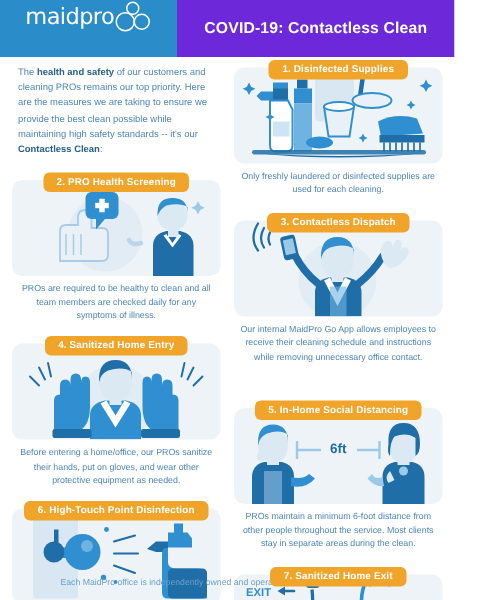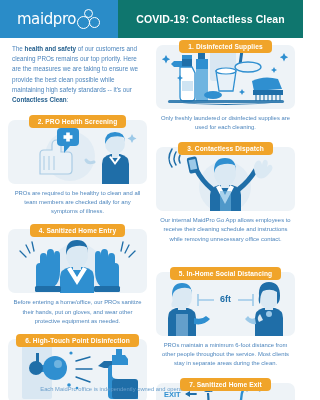--- a/index.html
+++ b/index.html
@@ -7,35 +7,35 @@
     width:303px;height:400px;overflow:hidden;
     background:#ffffff;
     font-family:"Liberation Sans", sans-serif;
     -webkit-font-smoothing:antialiased;
   }
   .page{position:relative;width:303px;height:400px;}
 
   
   .header{display:flex;height:38px;width:100%;}
   .header-left{
-    width:118px;background:#2a8cc8;display:flex;align-items:center;
+    width:118px;background:#2a8cc8;display:flex;align-items:flex-start;
     justify-content:center;
   }
   .logo-wrap{display:flex;align-items:center;position:relative;}
   .logo-text{
     color:#ffffff;font-size:15px;letter-spacing:-0.4px;font-weight:400;
     font-family:"DejaVu Sans", sans-serif;
   }
   .logo-bubbles{position:relative;width:24px;height:22px;margin-left:1px;}
   .bub{position:absolute;border:1.6px solid #ffffff;border-radius:50%;}
   .bub.b1{width:11px;height:11px;left:0px;top:8px;background:#2a8cc8;}
   .bub.b2{width:7px;height:7px;left:7px;top:1px;}
   .bub.b3{width:9px;height:9px;left:12px;top:9px;}
   .header-right{
-    flex:1;background:#0f766e;display:flex;align-items:center;
+    flex:1;background:#6d28d9;display:flex;align-items:center;
     justify-content:center;
   }
   .header-title{
     color:#ffffff;font-size:10.5px;font-weight:bold;letter-spacing:0.1px;
   }
 
   
   .intro{
     position:absolute;left:12px;top:44px;width:128px;
     color:#4e86bd;font-size:6.3px;line-height:1.62;

